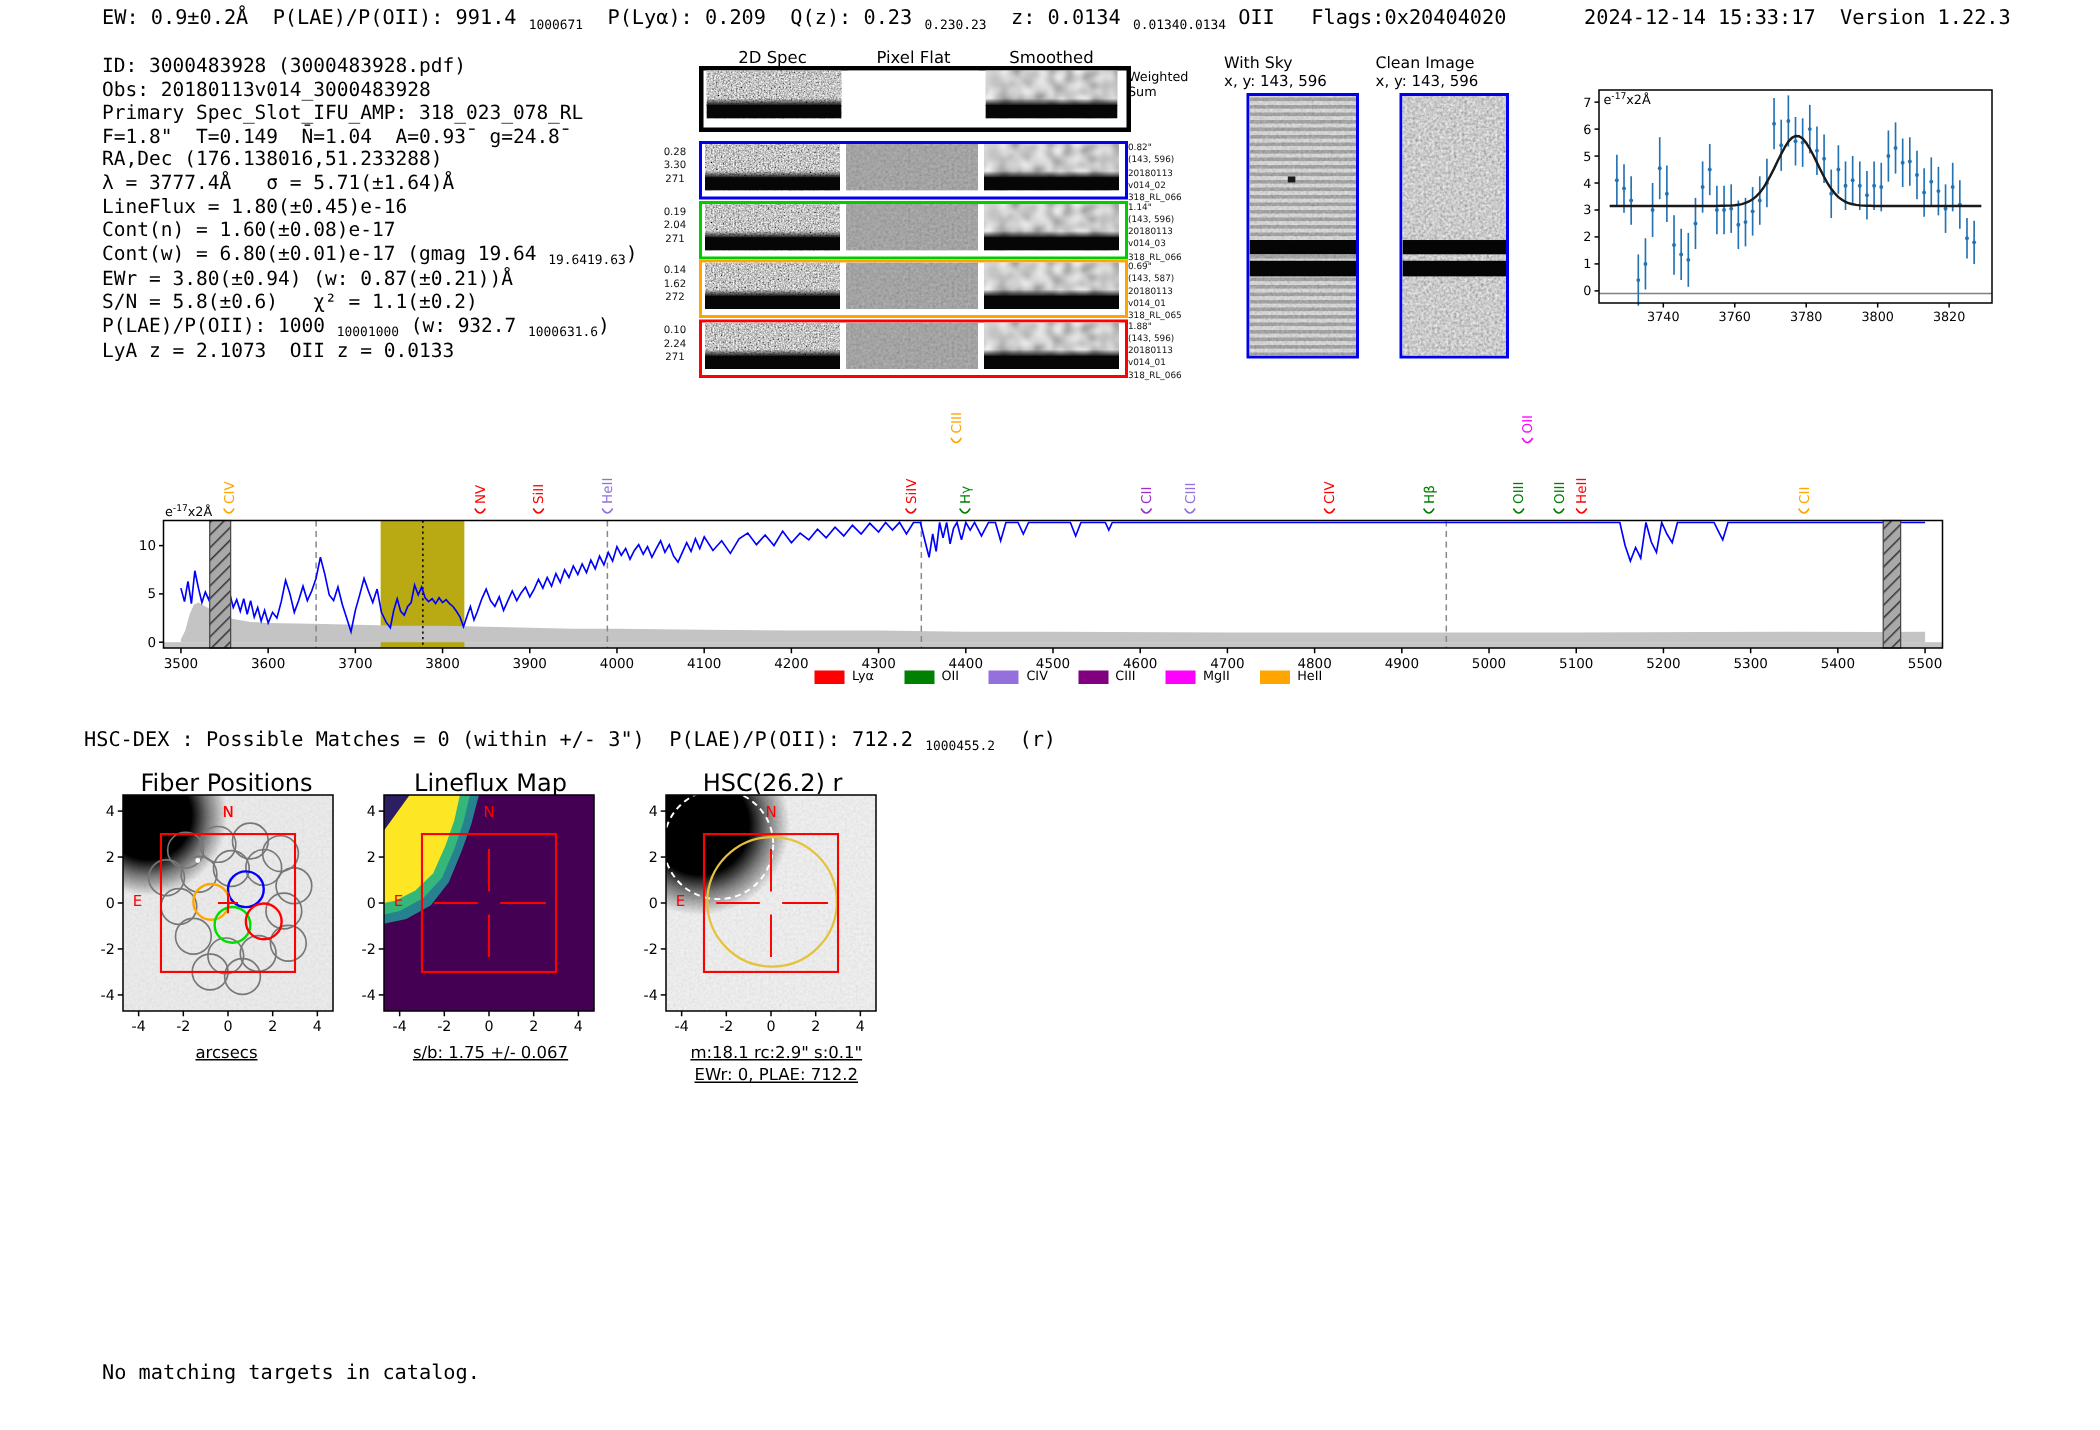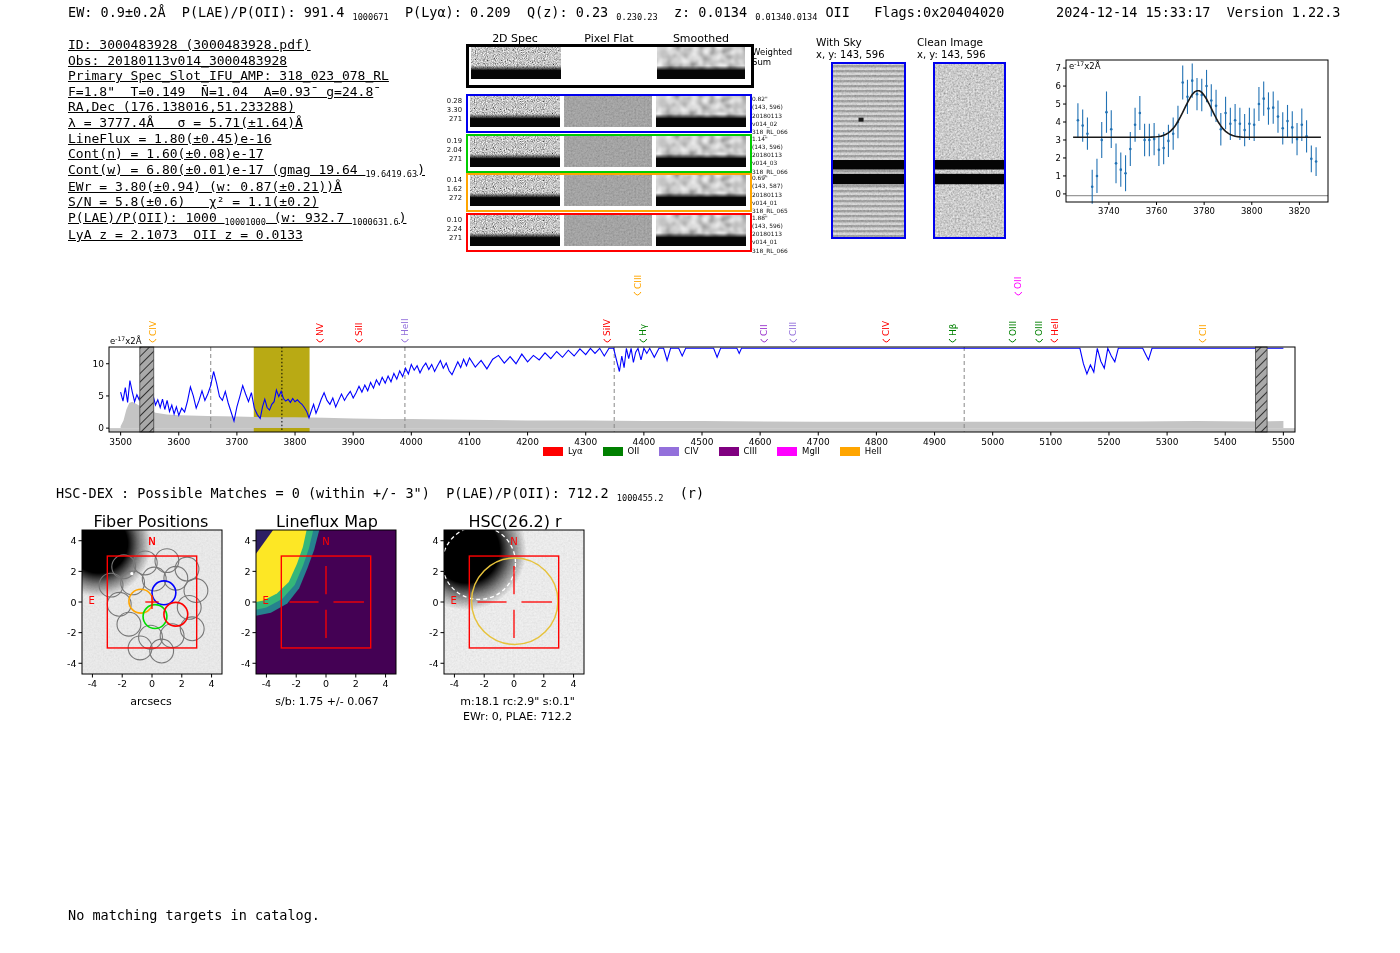--- a/index.html
+++ b/index.html
@@ -1,31 +1,31 @@
 <!DOCTYPE html>
 <html><head>
 <meta charset="utf-8">
 <style>
   html,body{margin:0;padding:0;}
   body{width:1400px;height:953px;background:#fff;position:relative;overflow:hidden;
        font-family:"DejaVu Sans",sans-serif;color:#000;}
   .abs{position:absolute;}
   .mono{font-family:"DejaVu Sans Mono",monospace;white-space:pre;}
   .hdr{font-size:13.5px;}
-  .info{font-size:13px;line-height:15.6px;text-decoration:underline;}
+  .info{font-size:13px;line-height:15.6px;}
   .frac{display:inline-flex;flex-direction:row;font-size:8.6px;line-height:1.05;
         vertical-align:-3px;font-family:"DejaVu Sans Mono",monospace;}
   .coltitle{font-size:11px;text-align:center;}
-  .smalllab{font-size:6.8px;line-height:1.35;text-align:right;color:#111;
+  .smalllab{font-size:6.8px;line-height:1.35;text-align:center;color:#111;
             font-family:"DejaVu Sans",sans-serif;}
   .tinylab{font-size:5.9px;line-height:1.4;color:#111;font-family:"DejaVu Sans",sans-serif;}
   .wsum{font-size:8.5px;line-height:1.15;}
   .skytitle{font-size:10.5px;text-align:left;line-height:1.25;}
   .ptitle{font-size:16px;text-align:center;}
-  .pxlabel{font-size:11px;text-align:center;}
+  .pxlabel{font-size:11px;text-align:center;text-decoration:underline;}
   .legend-row{display:flex;gap:20px;align-items:center;}
   .legend-item{display:flex;gap:5px;align-items:center;font-size:8.5px;}
   .legend-sw{width:20px;height:9px;display:inline-block;}
   svg{overflow:visible;}
 </style>
 </head>
 <body>
 
 <svg width="0" height="0" class="abs" style="left:0;top:0">
   <defs>

